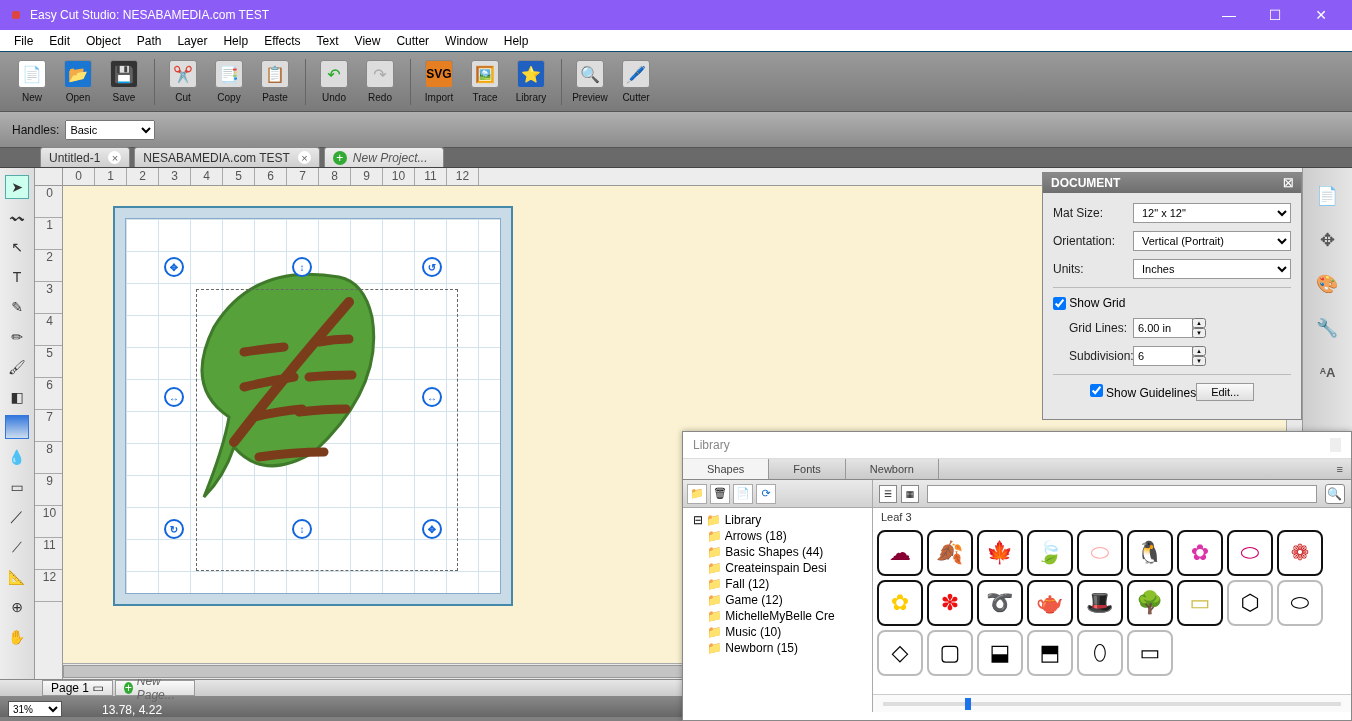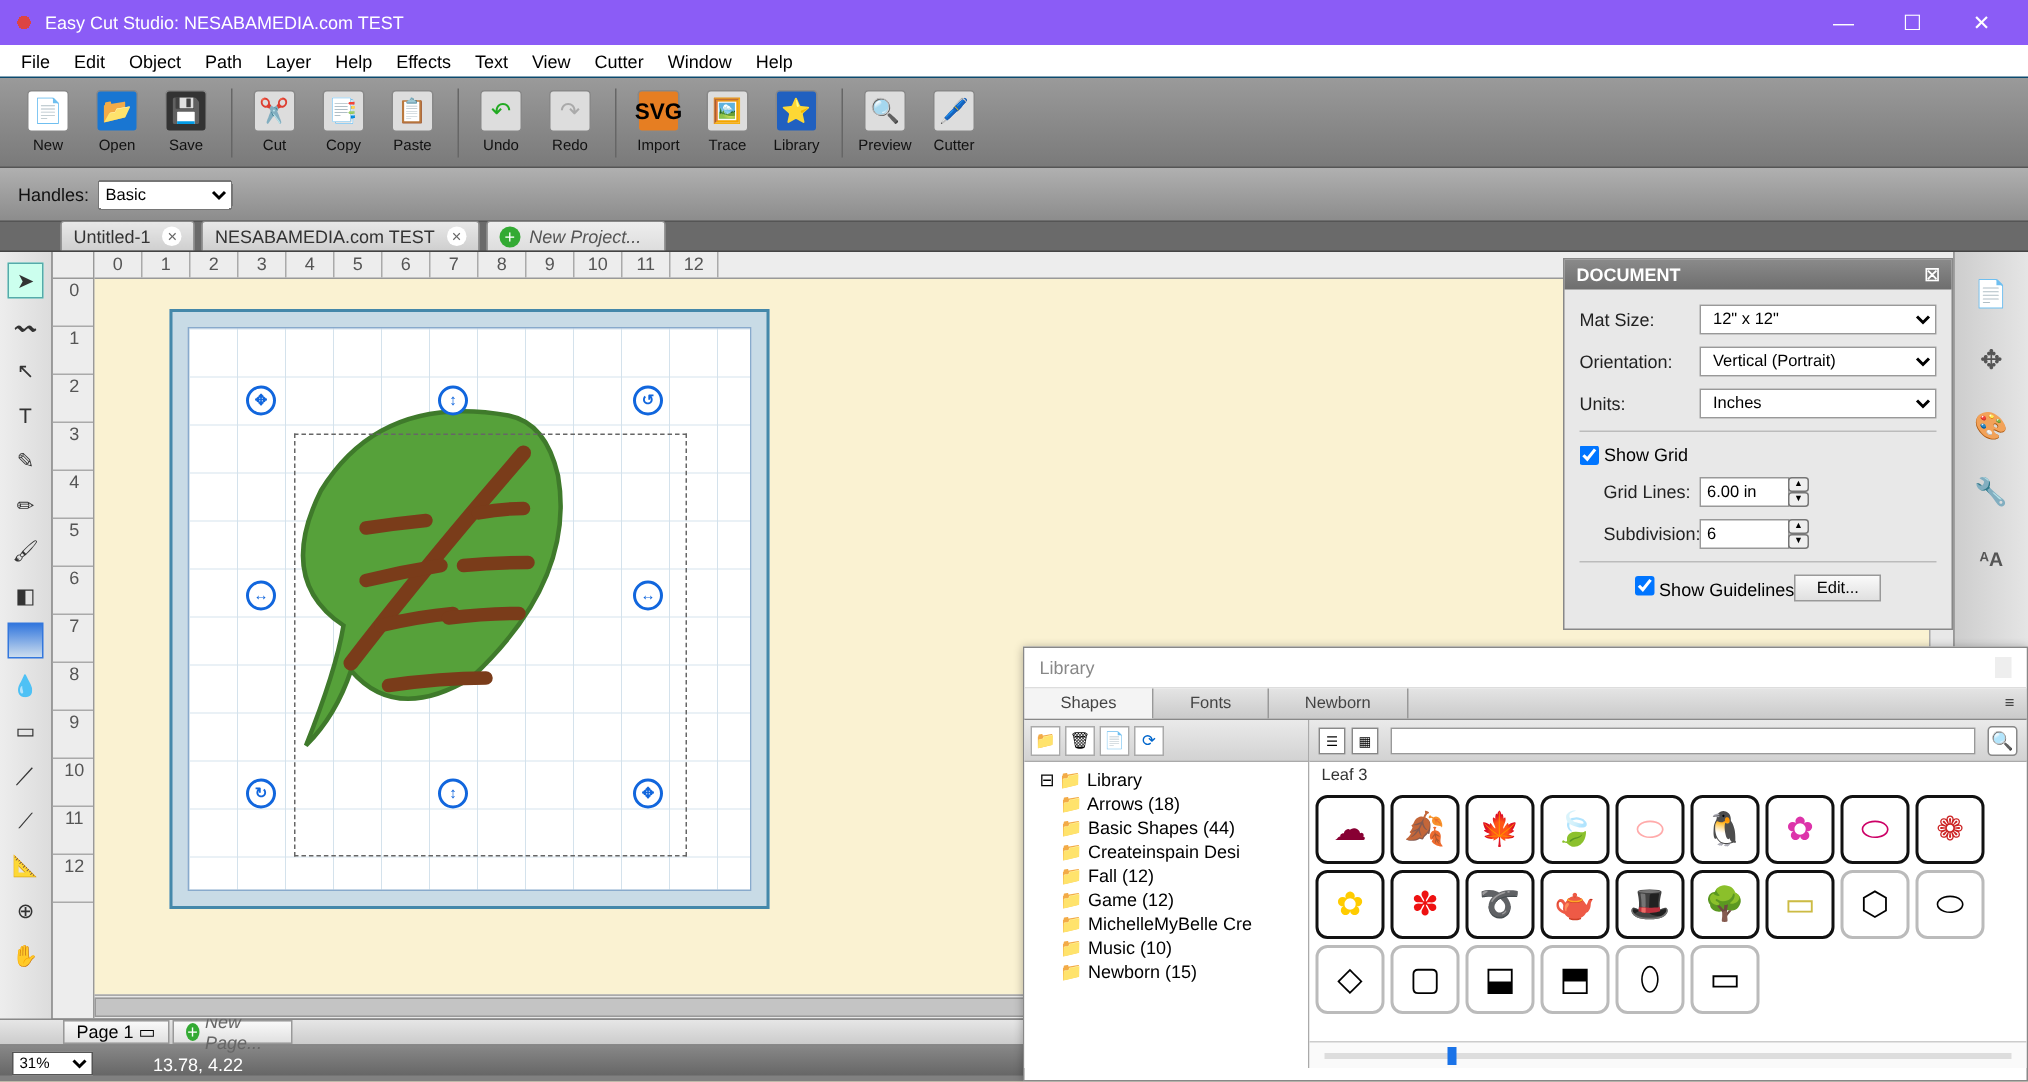--- a/index.html
+++ b/index.html
@@ -141,21 +141,21 @@
   <div class="tbutton">
       <div class="ticon" style="color:#2a2">↶</div>
       <div class="tlabel">Undo</div>
     </div>
   <div class="tbutton">
       <div class="ticon" style="color:#aaa">↷</div>
       <div class="tlabel">Redo</div>
     </div>
   <div class="tsep"></div>
   <div class="tbutton">
-      <div class="ticon" style="background:#e67e22;color:#000;font-size:15px;font-weight:bold">SVG</div>
+      <div class="ticon" style="background:#e67e22;color:#000;font-size:12px;font-weight:bold">SVG</div>
       <div class="tlabel">Import</div>
     </div>
   <div class="tbutton">
       <div class="ticon">🖼️</div>
       <div class="tlabel">Trace</div>
     </div>
   <div class="tbutton">
       <div class="ticon" style="background:#2060c0;color:gold">⭐</div>
       <div class="tlabel">Library</div>
     </div>

